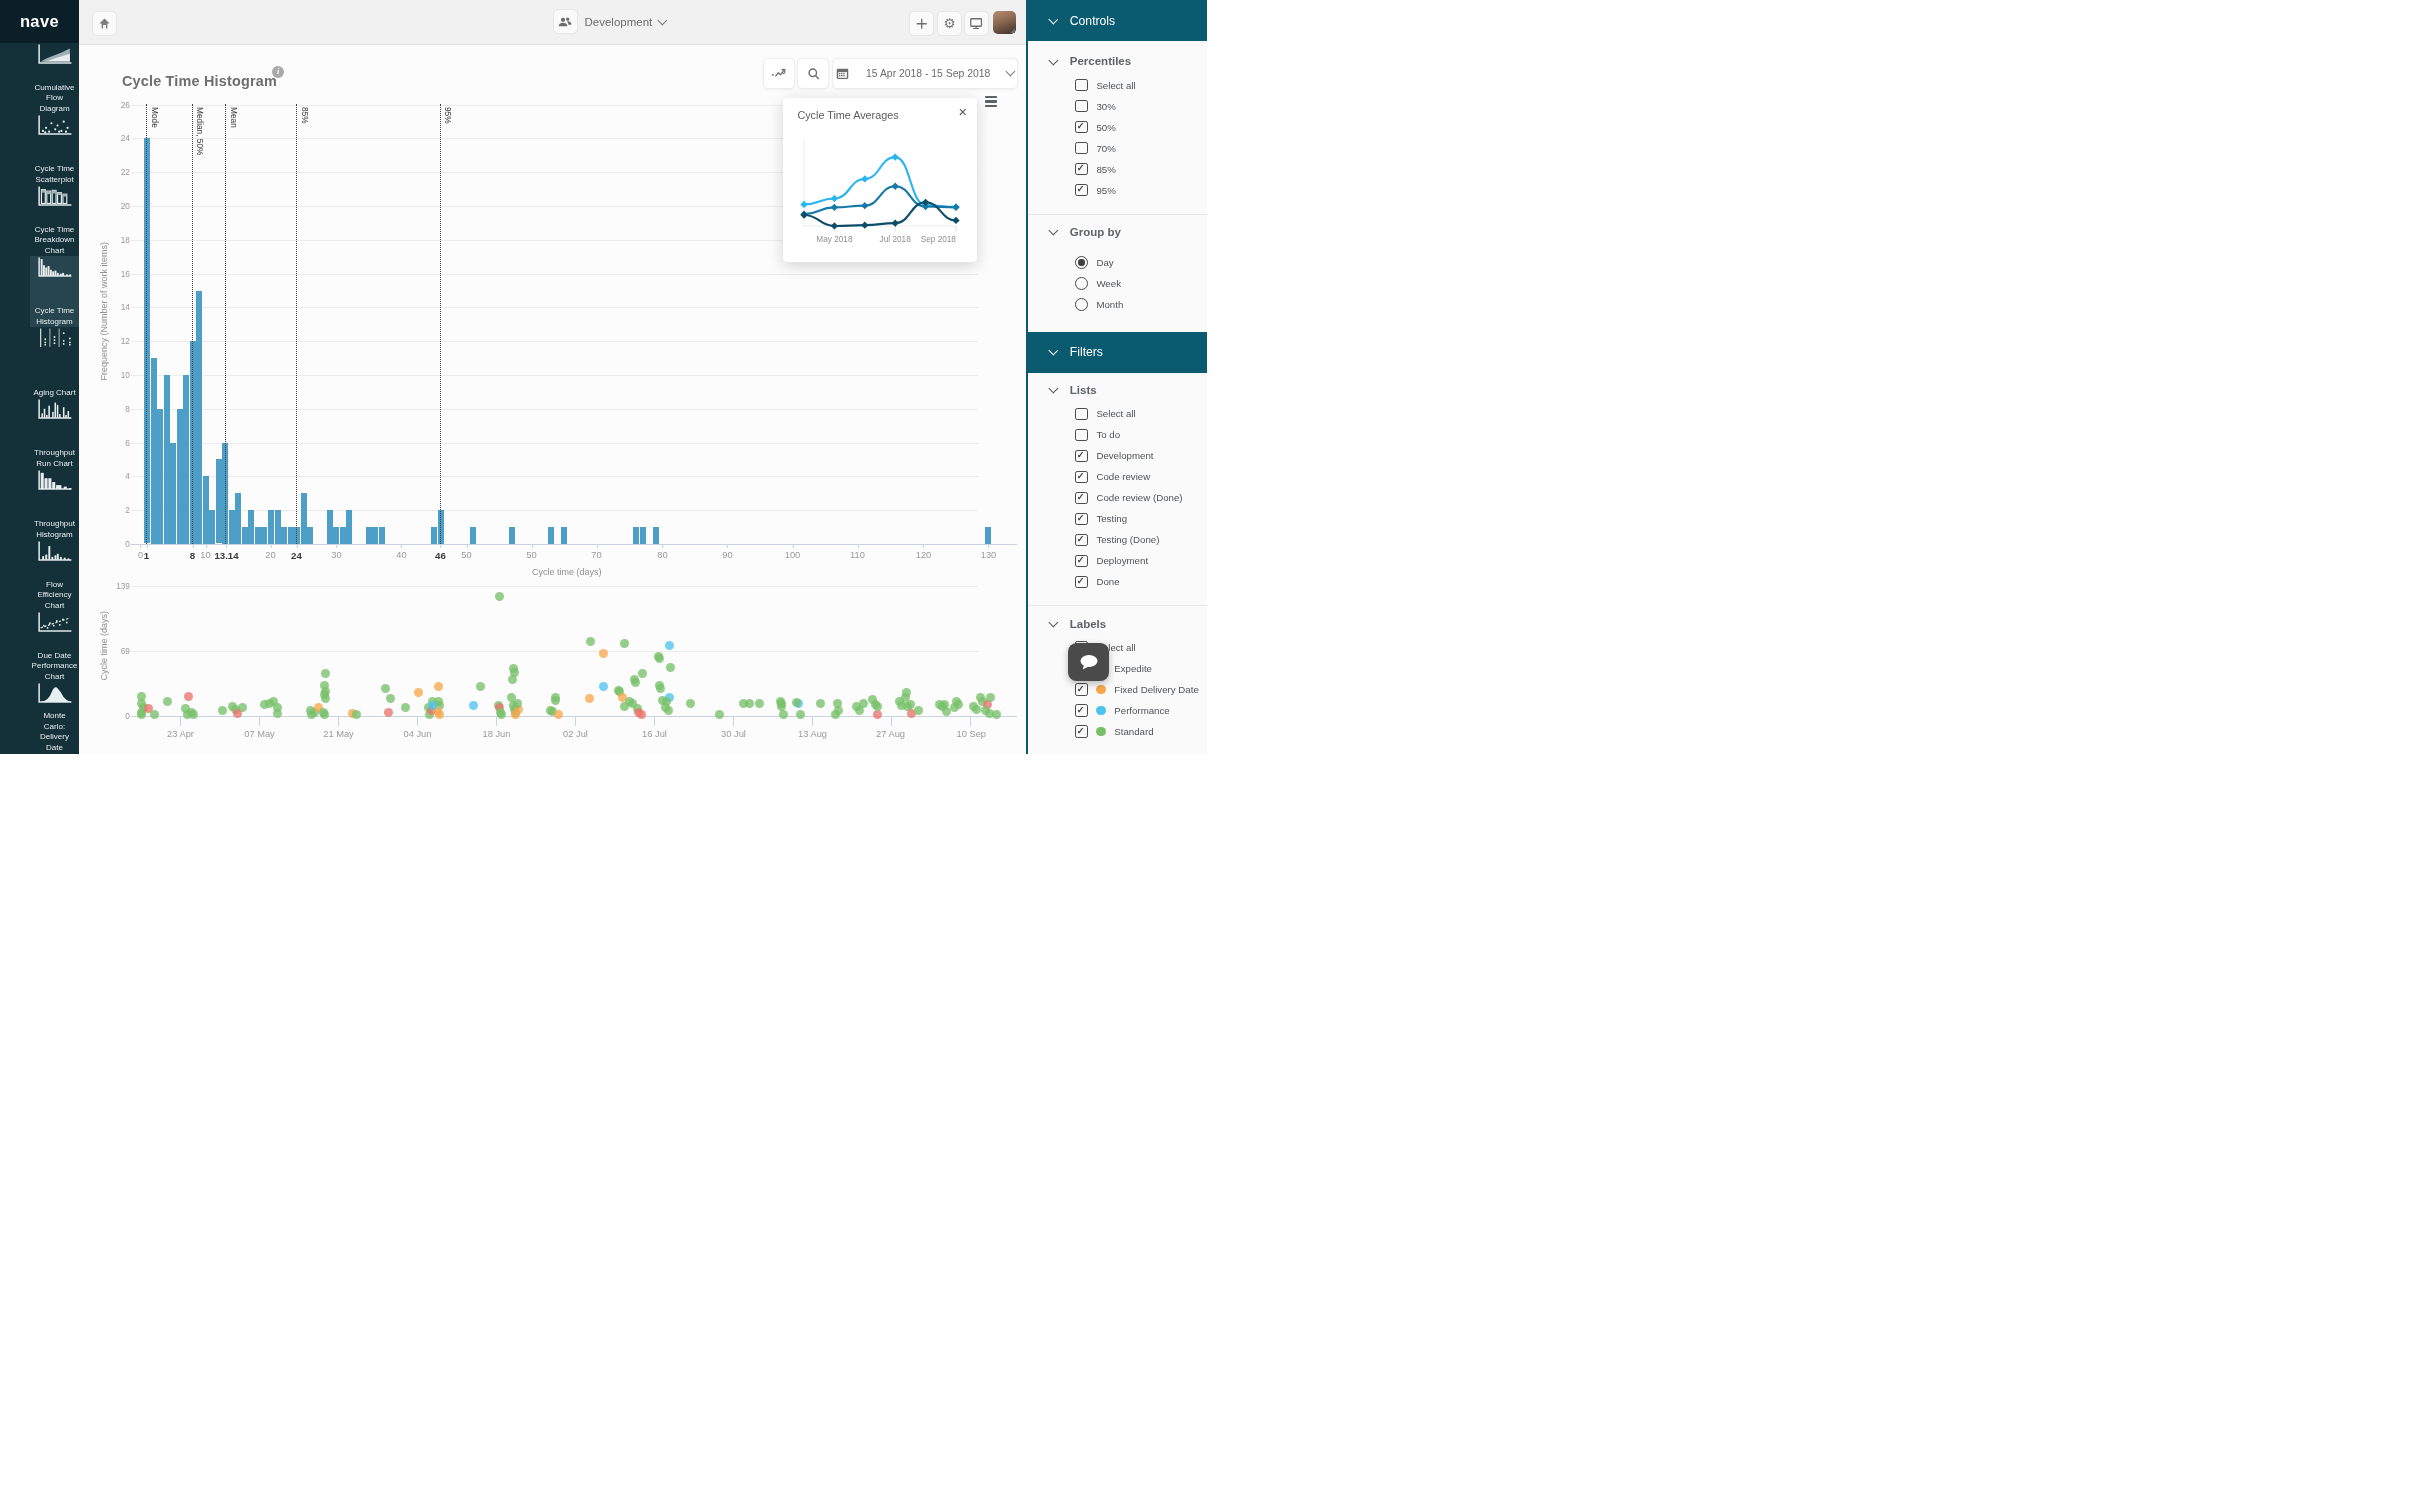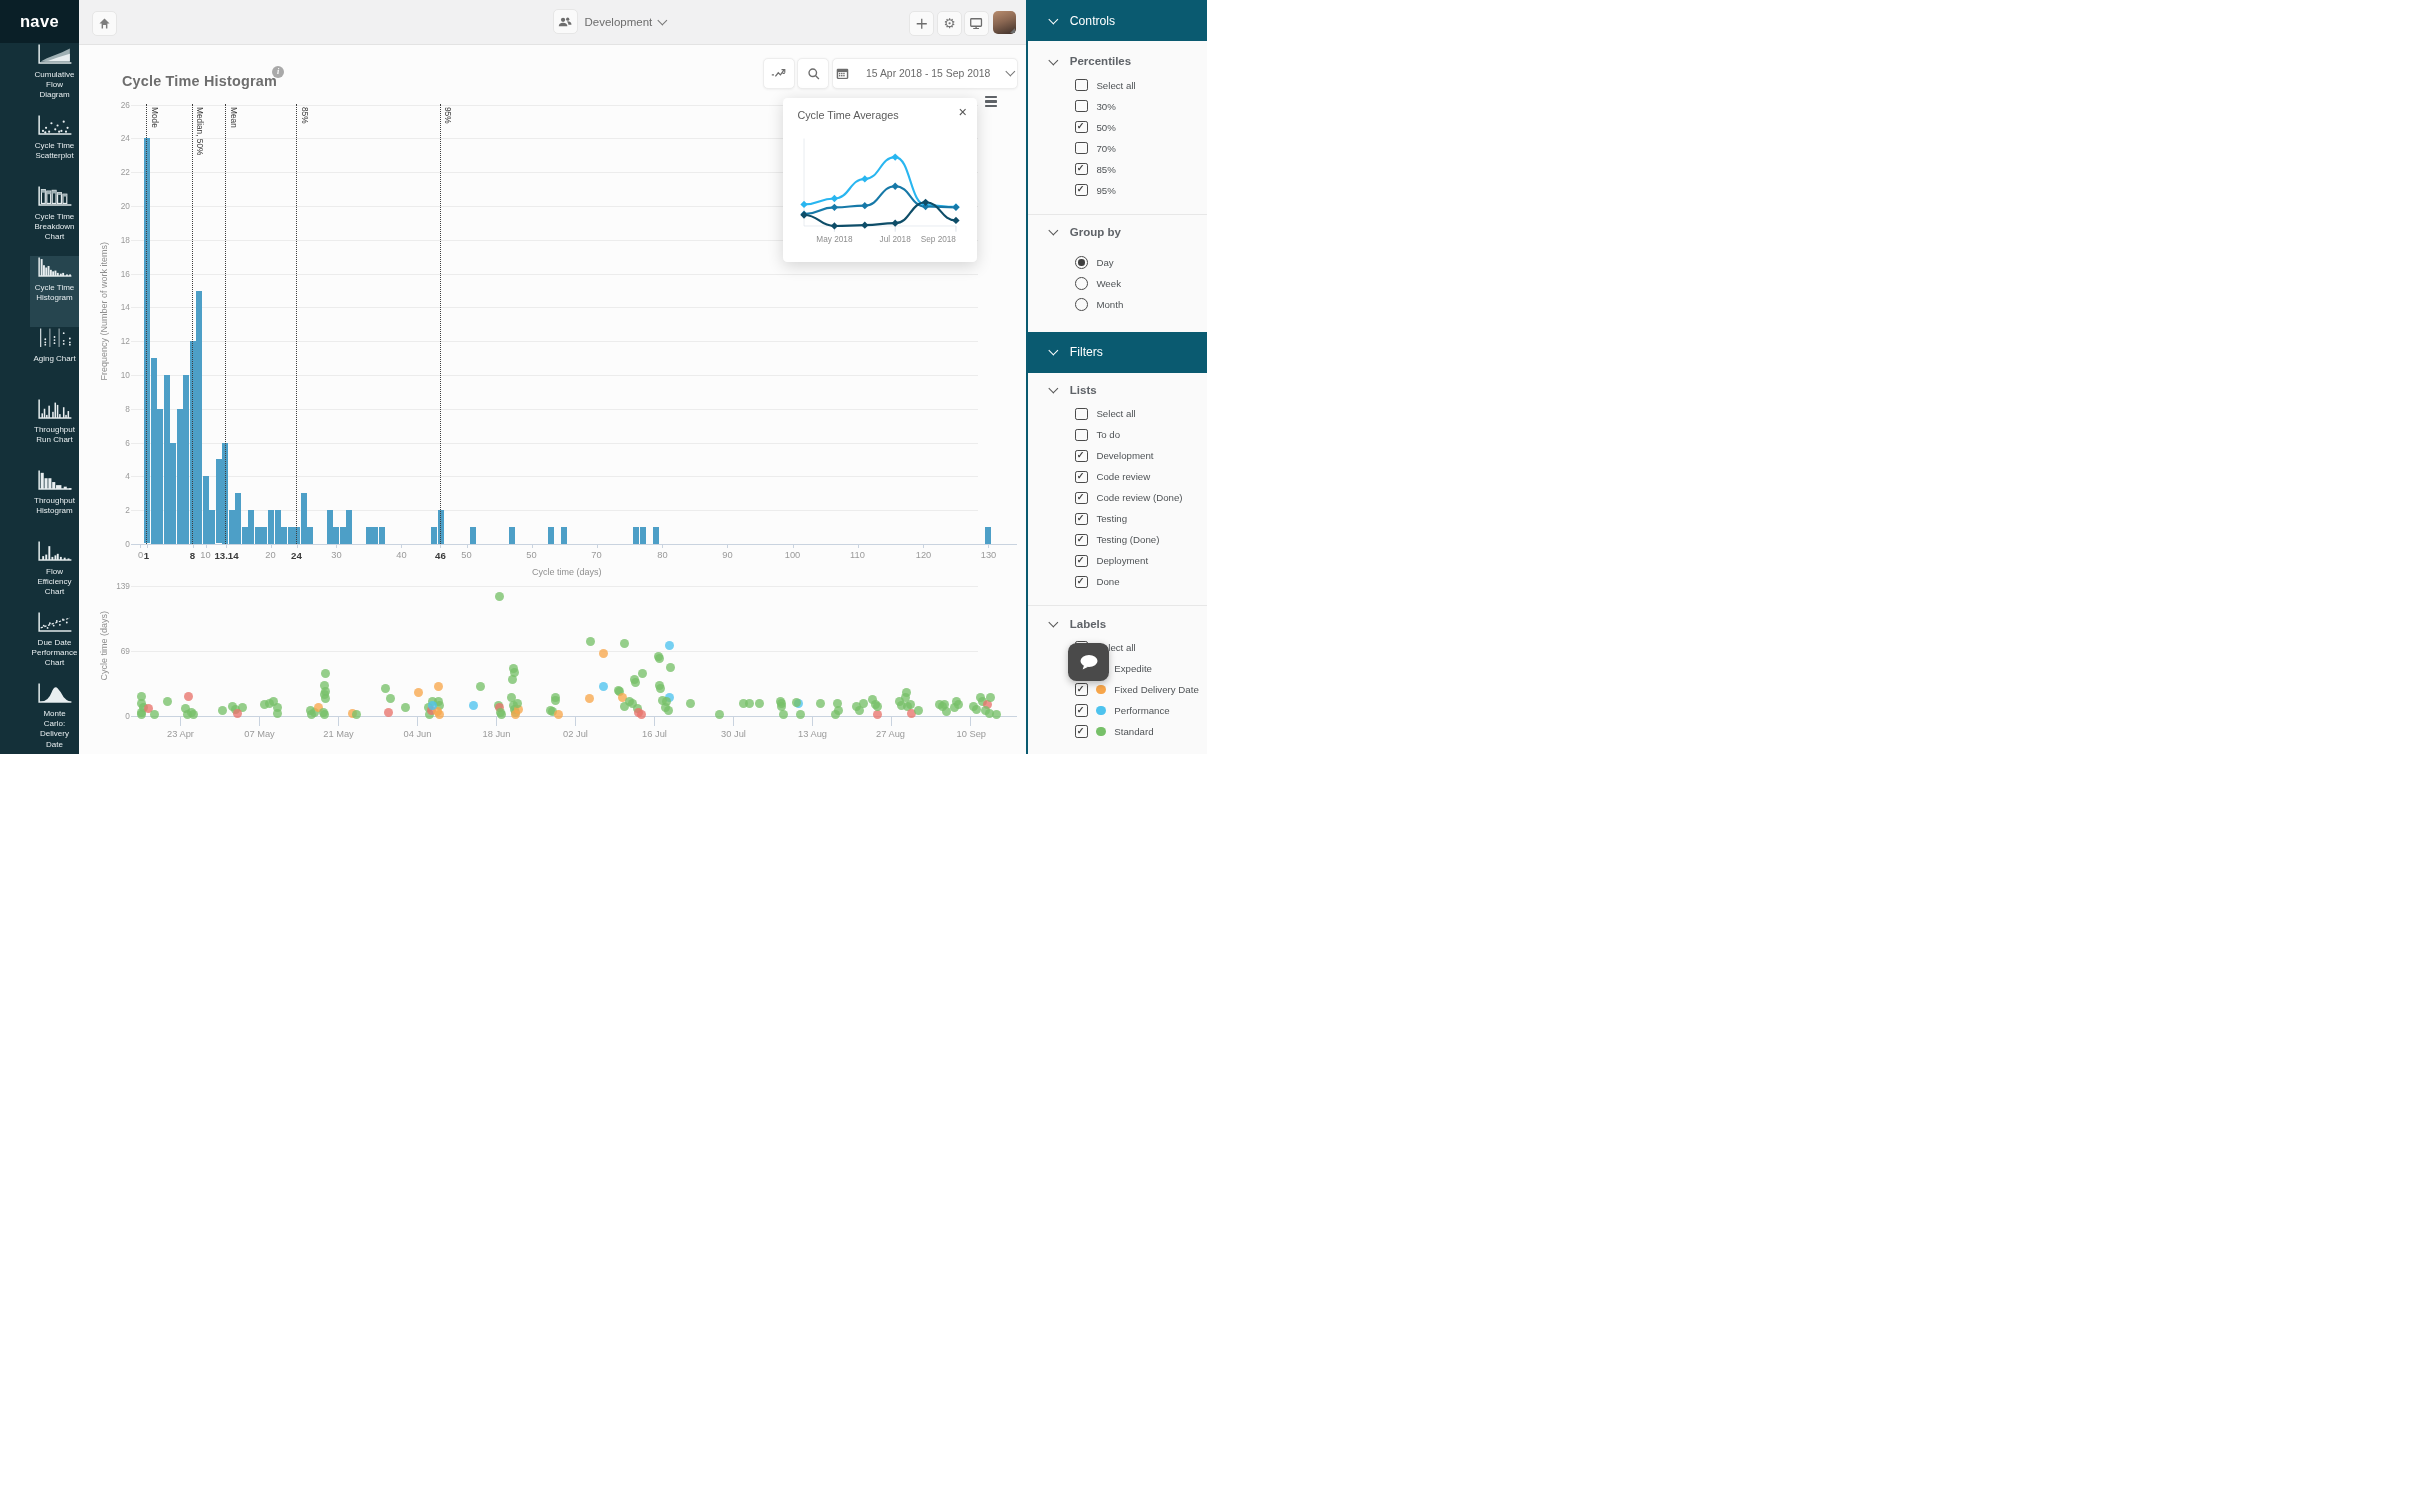--- a/index.html
+++ b/index.html
@@ -1,21 +1,21 @@
 <!DOCTYPE html>
 <html style="font-size:11.5px"><head>
 <meta charset="utf-8">
 <style>
   html,body{margin:0;padding:0;background:#fff;font-family:"Liberation Sans",sans-serif;}
   #app{position:relative;width:1207px;height:754px;overflow:hidden;background:#fcfcfc;}
   
   #sidebar{position:absolute;left:0;top:0;width:79px;height:754px;background:#143039;z-index:5;}
   #logo{height:43px;background:#0a1f27;color:#fff;display:flex;align-items:center;justify-content:center;
         font-size:16.5px;font-weight:700;letter-spacing:0.4px;}
-  .side-item{height:71px;display:flex;flex-direction:column;align-items:center;justify-content:flex-start;
+  .side-item{height:71px;display:flex;flex-direction:column;align-items:center;justify-content:space-between;
         cursor:pointer;text-align:center;margin-left:30px;}
   .side-item.sel{background:#26454f;}
   .side-item svg{width:37px;height:21.5px;margin-bottom:5px;}
   .side-label{font-size:8px;line-height:1.3;color:#e8eef0;font-weight:500;padding:0 2.9px;}
   
   #topbar{position:absolute;left:79px;right:0;top:0;height:44px;background:#f1f1f2;border-bottom:0.7px solid #e3e3e3;z-index:4;}
   .tb-btn{position:absolute;top:10.8px;width:23px;height:23px;background:#fafafa;border:0.7px solid #e6e6e6;border-radius:5px;
         display:flex;align-items:center;justify-content:center;cursor:pointer;color:#757575;}
   #board-select{position:absolute;left:474px;top:9.3px;display:flex;align-items:center;gap:6.5px;cursor:pointer;}
   #board-name{font-size:11.5px;color:#6d6d6d;}

